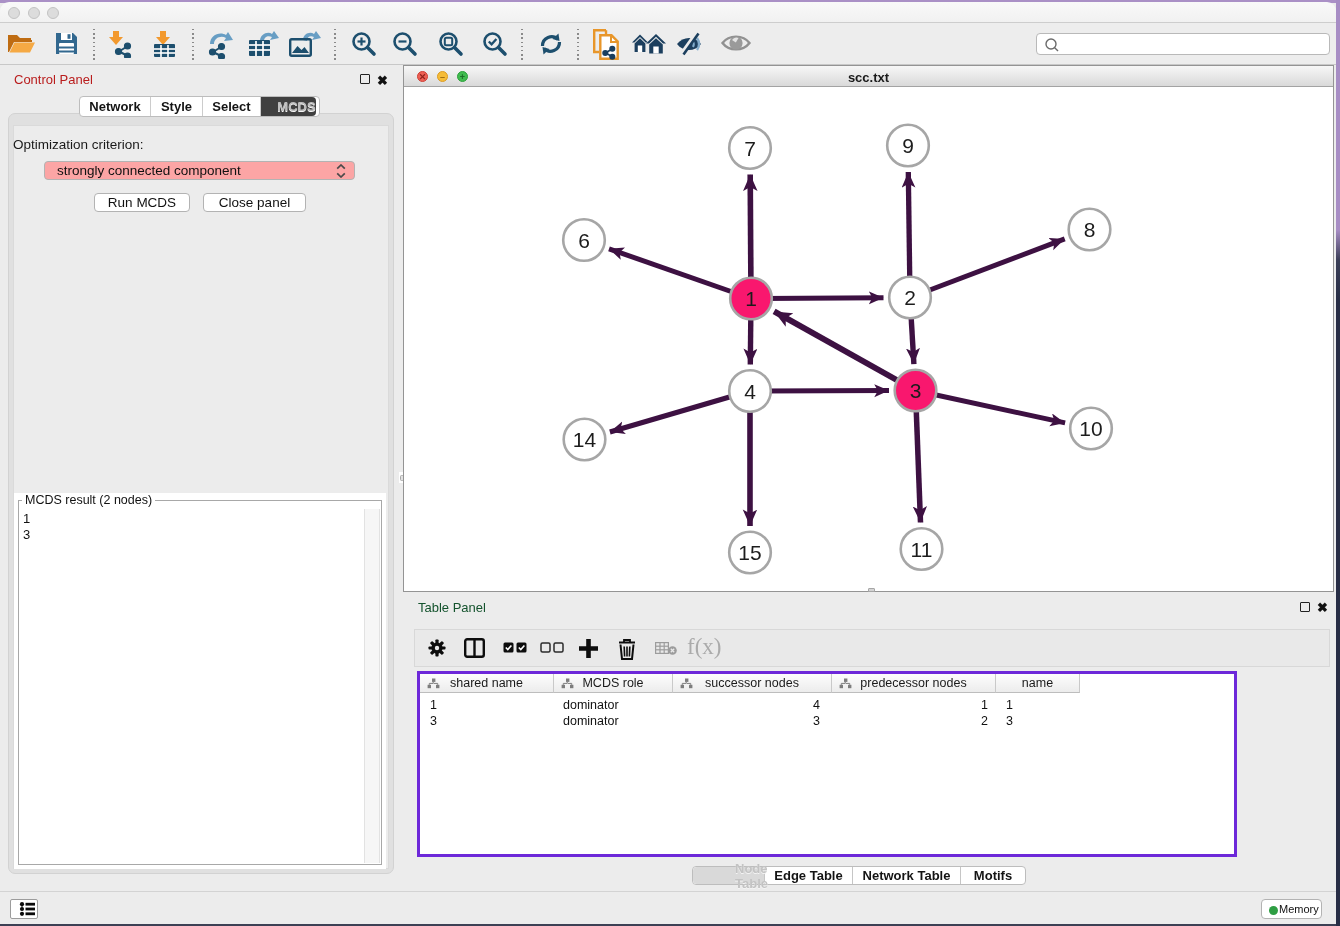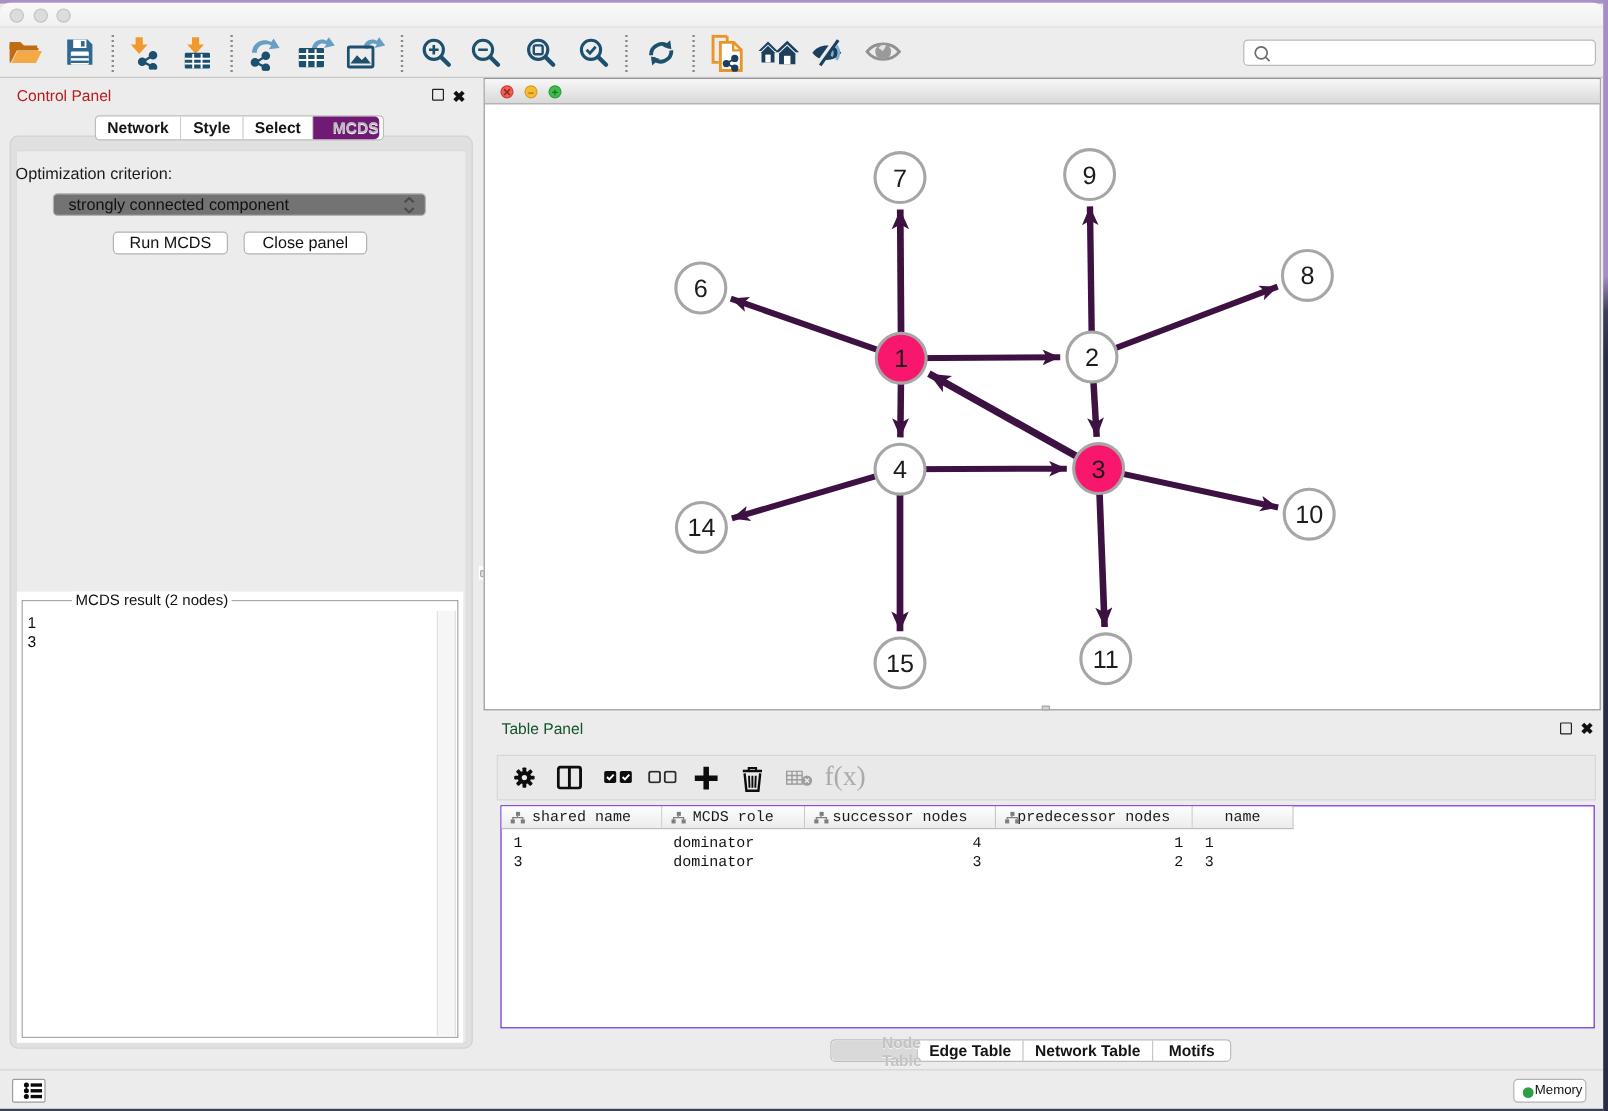--- a/index.html
+++ b/index.html
@@ -29,34 +29,34 @@
 
 
 #cp-title { left:14px; top:72px; font-size:13px; color:#b91c1c; }
 .floatbtn { width:10px; height:10px; border:1.6px solid #222; border-radius:1px; }
 .closex { font-size:13px; font-weight:bold; color:#111; }
 #cp-tabs { left:79px; top:96px; width:241px; height:21px; display:flex;
   border:1px solid #bdbdbd; border-radius:4px; background:#fff; }
 .cptab { height:100%; display:flex; align-items:center; justify-content:center;
   font-size:13px; font-weight:bold; color:#141414; border-right:1px solid #cccccc; }
 .cptab:last-child { border-right:none; }
-#tab-mcds { background:#701a75; color:#bcbcbc; text-shadow:0 1px 0 #f6f6f6; border-radius:0 4px 4px 0;padding-left:16px; }
+#tab-mcds { background:#404040; color:#bcbcbc; text-shadow:0 1px 0 #f6f6f6; border-radius:0 4px 4px 0;padding-left:16px; }
 #cp-outer { left:8px; top:113px; width:386px; height:761px; background:#e0e0e0;
   border:1px solid #d2d2d2; border-radius:7px; }
 #cp-inner { left:13px; top:125px; width:376px; height:744px; background:#ececec; border:1px solid #dadada; }
 #optlabel { left:13px; top:137px; width:376px; font-size:13.5px; color:#1a1a1a; }
-#combo { left:44px; top:161px; width:311px; height:19px; background:#737373;
+#combo { left:44px; top:161px; width:311px; height:19px; background:#fca5a5;
   border:1px solid #b3b3b3; border-radius:4px; font-size:13.5px; color:#111; line-height:17px; padding-left:12px; }
 .btn { background:#fff; border:1px solid #b3b3b3; border-radius:4px; font-size:13.5px; color:#111;
   display:flex; align-items:center; justify-content:center; }
 #btn-run { left:94px; top:193px; width:96px; height:19px; }
 #btn-close { left:203px; top:193px; width:103px; height:19px; }
 #mcdsbox { left:14px; top:493px; width:372px; height:376px; background:#fff; }
 #mcdsborder { left:18px; top:500px; width:364px; height:365px; border:1px solid #a8a8a8; }
-#mcdslabel { left:22px; top:493px; background:#fff; padding:0 3px; font-size:12.5px; color:#111;margin-left:38px; }
+#mcdslabel { left:22px; top:493px; background:#fff; padding:0 3px; font-size:12.5px; color:#111; }
 #mcdstext { left:23px; top:511px; font-size:13px; color:#111; line-height:15.5px; }
 #mcdsscroll { left:364px; top:509px; width:16px; height:354px; background:#f6f6f6;
   border-left:1px solid #e2e2e2; border-right:1px solid #e2e2e2; }
 
 
 #vsplit { left:397px; top:65px; width:6px; height:823px; background:#ececec; }
 #vhandle { left:399px; top:472px; width:6px; height:11px; background:#fff; }
 #vhandle2 { left:400px; top:475px; width:4px; height:5.5px; background:#e2e2e2; border:1px solid #aaa; border-radius:1.5px; }
 
 
@@ -64,21 +64,21 @@
 #nettitle { left:0; top:0; width:929px; height:21px; background:linear-gradient(#f7f7f7,#d9d9d9);
   border-bottom:1px solid #a3a3a3; }
 #nettitletext { left:0; top:4px; width:929px; text-align:center; font-size:13px; font-weight:bold; color:#1a1a1a; }
 .mtl { position:absolute; top:5px; width:11px; height:11px; border-radius:50%; font-size:9px;
   line-height:10px; text-align:center; }
 #nethandle { left:464px; top:522px; width:7px; height:4px; background:#d4d4d4; border:1px solid #a6a6a6; border-radius:1px; }
 
 
 #tp-title { left:418px; top:600px; font-size:13px; color:#14532d; }
 #tp-toolbar { left:414px; top:629px; width:916px; height:38px; background:#e9e9e9; border:1px solid #d8d8d8; }
-#tablebox { left:417px; top:671px; width:912px; height:186px; background:#fff; border:1px solid #6d28d9;font-family:Liberation Mono, monospace; }
+#tablebox { left:417px; top:671px; width:820px; height:186px; background:#fff; border:3px solid #6d28d9; }
 .th { position:absolute; top:0; height:19px; background:linear-gradient(#fdfdfd,#ececec);
   border-right:1px solid #c9c9c9; border-bottom:1px solid #bdbdbd;
   font-size:12.5px; color:#1a1a1a; text-align:center; line-height:18px; }
 .td { position:absolute; font-size:12.5px; color:#111; height:16px; line-height:16px; }
 .thicon { position:absolute; left:7px; top:4px; }
 #tp-tabs { left:692px; top:866px; height:19px; display:flex; border:1px solid #bdbdbd; border-radius:4px; background:#fff; }
 .tptab { height:100%; display:flex; align-items:center; justify-content:center;
   font-size:13px; font-weight:bold; color:#141414; border-right:1px solid #c6c6c6; }
 .tptab:last-child { border-right:none; }
 #tab-node { background:#d9d9d9; color:#c3c3c3; text-shadow:0 1px 0 #f4f4f4; border-radius:4px 0 0 4px; }
@@ -284,20 +284,21 @@
 
 <div id="vsplit" class="abs"></div>
 <div id="vhandle" class="abs"></div>
 <div id="vhandle2" class="abs"></div>
 
 <div id="netwin" class="abs">
   <div id="nettitle" class="abs">
     <div class="mtl" style="left:13px; background:#ee6156; border:1px solid #ce3f35;"><span style="color:#93231c;font-weight:bold;">✕</span></div>
     <div class="mtl" style="left:33px; background:#f6bc37; border:1px solid #dc9c23;"><span style="color:#9a6a11;font-weight:bold;">–</span></div>
     <div class="mtl" style="left:53px; background:#3fbb4e; border:1px solid #2da13b;"><span style="color:#1c6e26;font-weight:bold;">+</span></div>
+    <div id="nettitletext" class="abs">scc.txt</div>
   </div>
   <svg id="graph" width="929" height="504" viewBox="0 0 929 504" style="position:absolute; left:0; top:22px;">
     <defs>
       <marker id="arr" markerUnits="strokeWidth" markerWidth="3.2" markerHeight="2.8" refX="2.95" refY="1.3" orient="auto">
         <path d="M0,0 L2.95,1.3 L0,2.6 L0.72,1.3 Z" fill="#3d1142"></path>
       </marker>
     </defs>
     <g stroke="#3d1142" stroke-width="5" fill="none">
       <line x1="347" y1="210.5" x2="346.2" y2="86.5" stroke-width="5.6" marker-end="url(#arr)"></line>
       <line x1="347" y1="210.5" x2="205" y2="160.8" marker-end="url(#arr)"></line>

